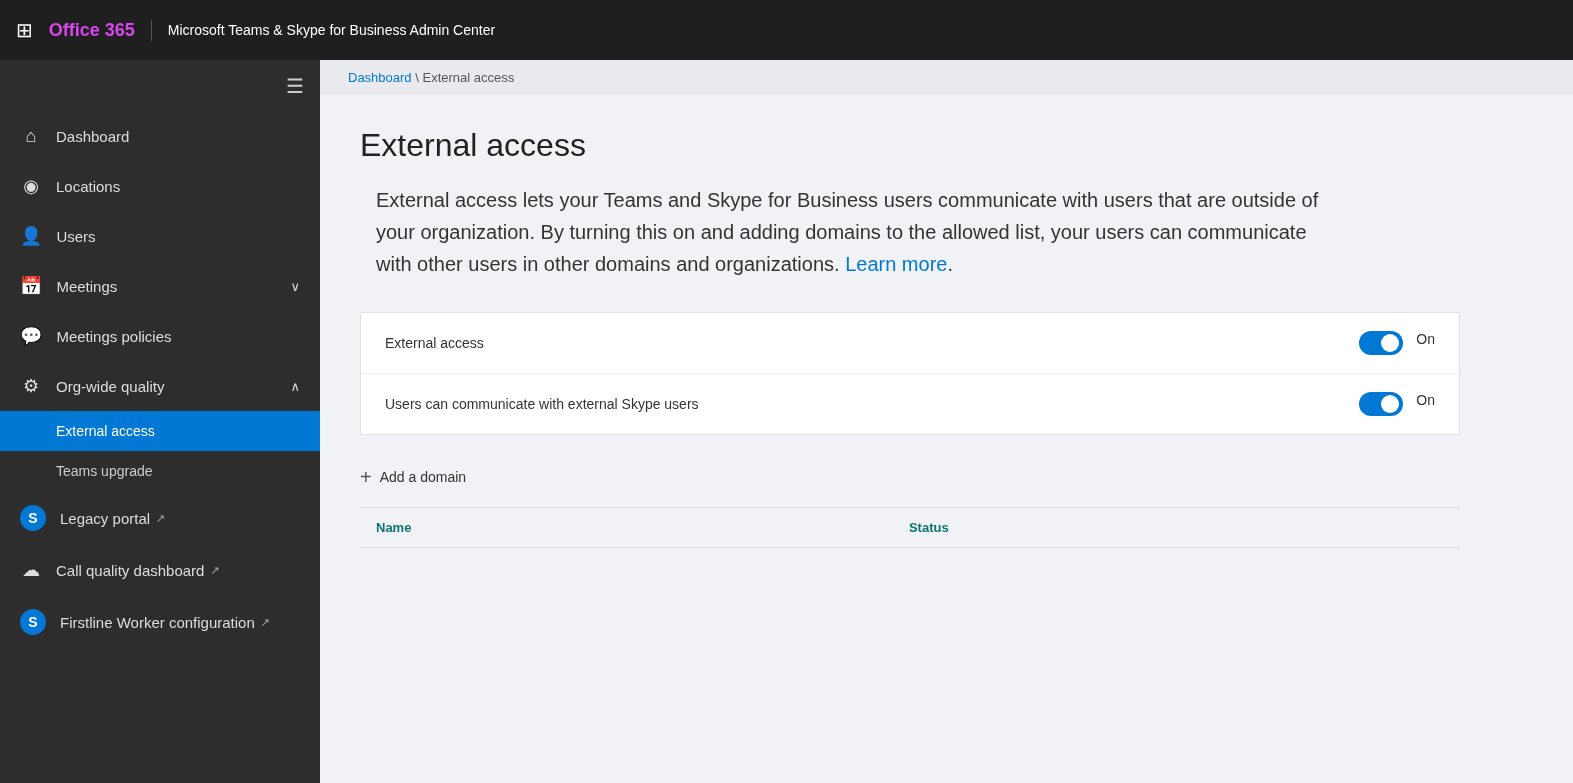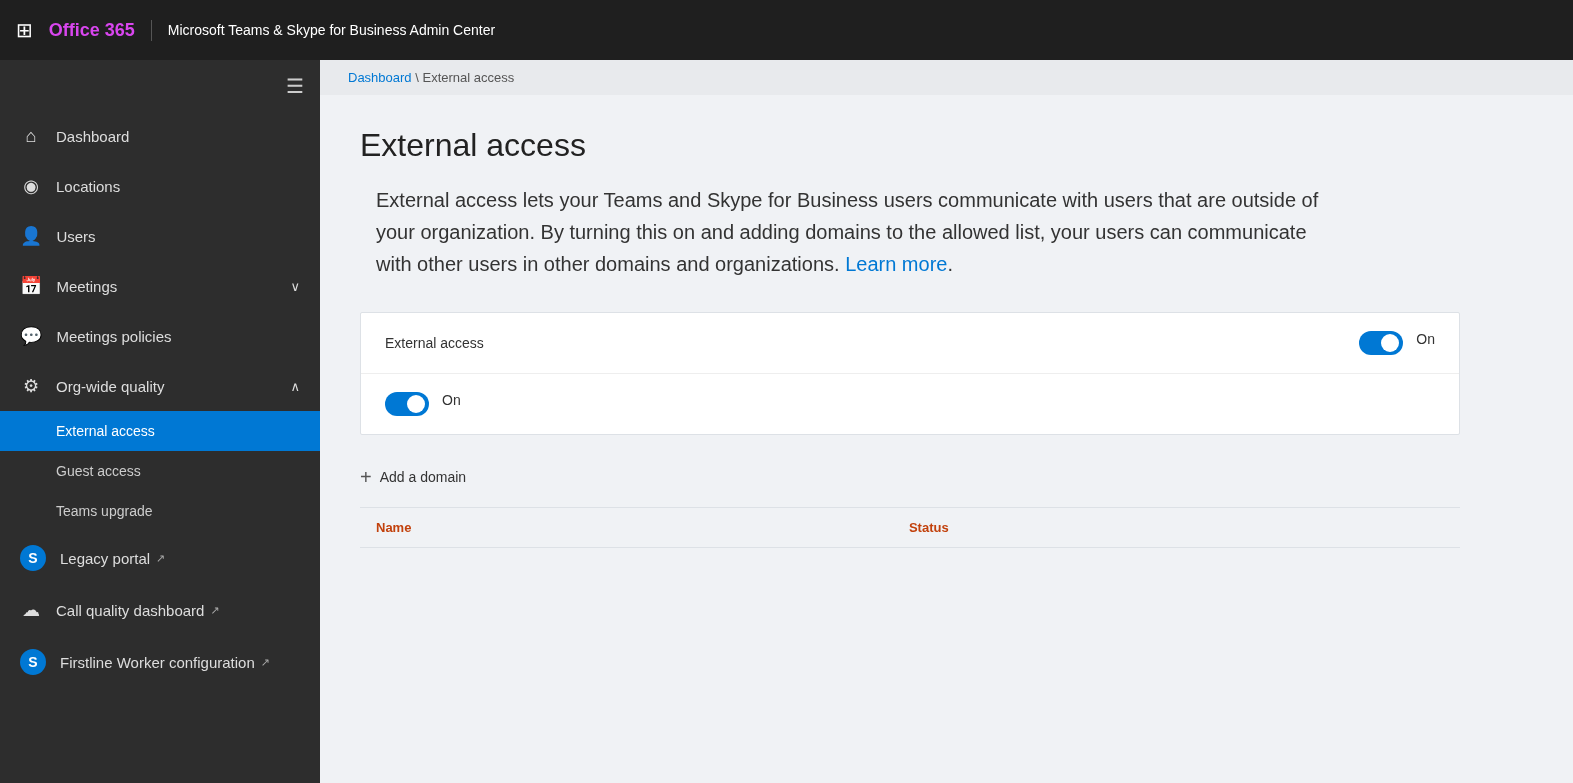--- a/index.html
+++ b/index.html
@@ -221,21 +221,21 @@
     .domain-table {
       width: 100%;
       border-top: 1px solid #dde1e6;
       border-collapse: collapse;
     }
     .domain-table th {
       text-align: left;
       padding: 12px 16px;
       font-size: 13px;
       font-weight: 600;
-      color: #c2410c;
+      color: #0f766e;
       border-bottom: 1px solid #dde1e6;
       background: transparent;
     }
 
     
     .s-circle {
       width: 26px;
       height: 26px;
       border-radius: 50%;
       background: #0078d4;
@@ -290,23 +290,20 @@
     </div>
 
     <div class="sidebar-item">
       <span class="icon">⚙</span>
       <span class="label">Org-wide quality</span>
       <span class="chevron">∧</span>
     </div>
 
     <div class="sidebar-sub-item active">
       <span>External access</span>
-    </div>
-    <div class="sidebar-sub-item">
-      <span>Guest access</span>
     </div>
     <div class="sidebar-sub-item">
       <span>Teams upgrade</span>
     </div>
 
     <div class="sidebar-external-item">
       <div class="s-circle">S</div>
       <span class="label">Legacy portal</span>
       <span class="ext-link-icon">↗</span>
     </div>
@@ -351,20 +348,21 @@
               <input type="checkbox" checked="" style="">
               <div class="toggle-track">
                 <div class="toggle-thumb"></div>
               </div>
             </label>
             <span class="toggle-on-label">On</span>
           </div>
         </div>
 
         <div class="settings-row">
+          <span class="settings-row-label">Users can communicate with external Skype users</span>
           <div class="settings-row-control">
             <label class="toggle-switch">
               <input type="checkbox" checked="" style="">
               <div class="toggle-track">
                 <div class="toggle-thumb"></div>
               </div>
             </label>
             <span class="toggle-on-label">On</span>
           </div>
         </div>

